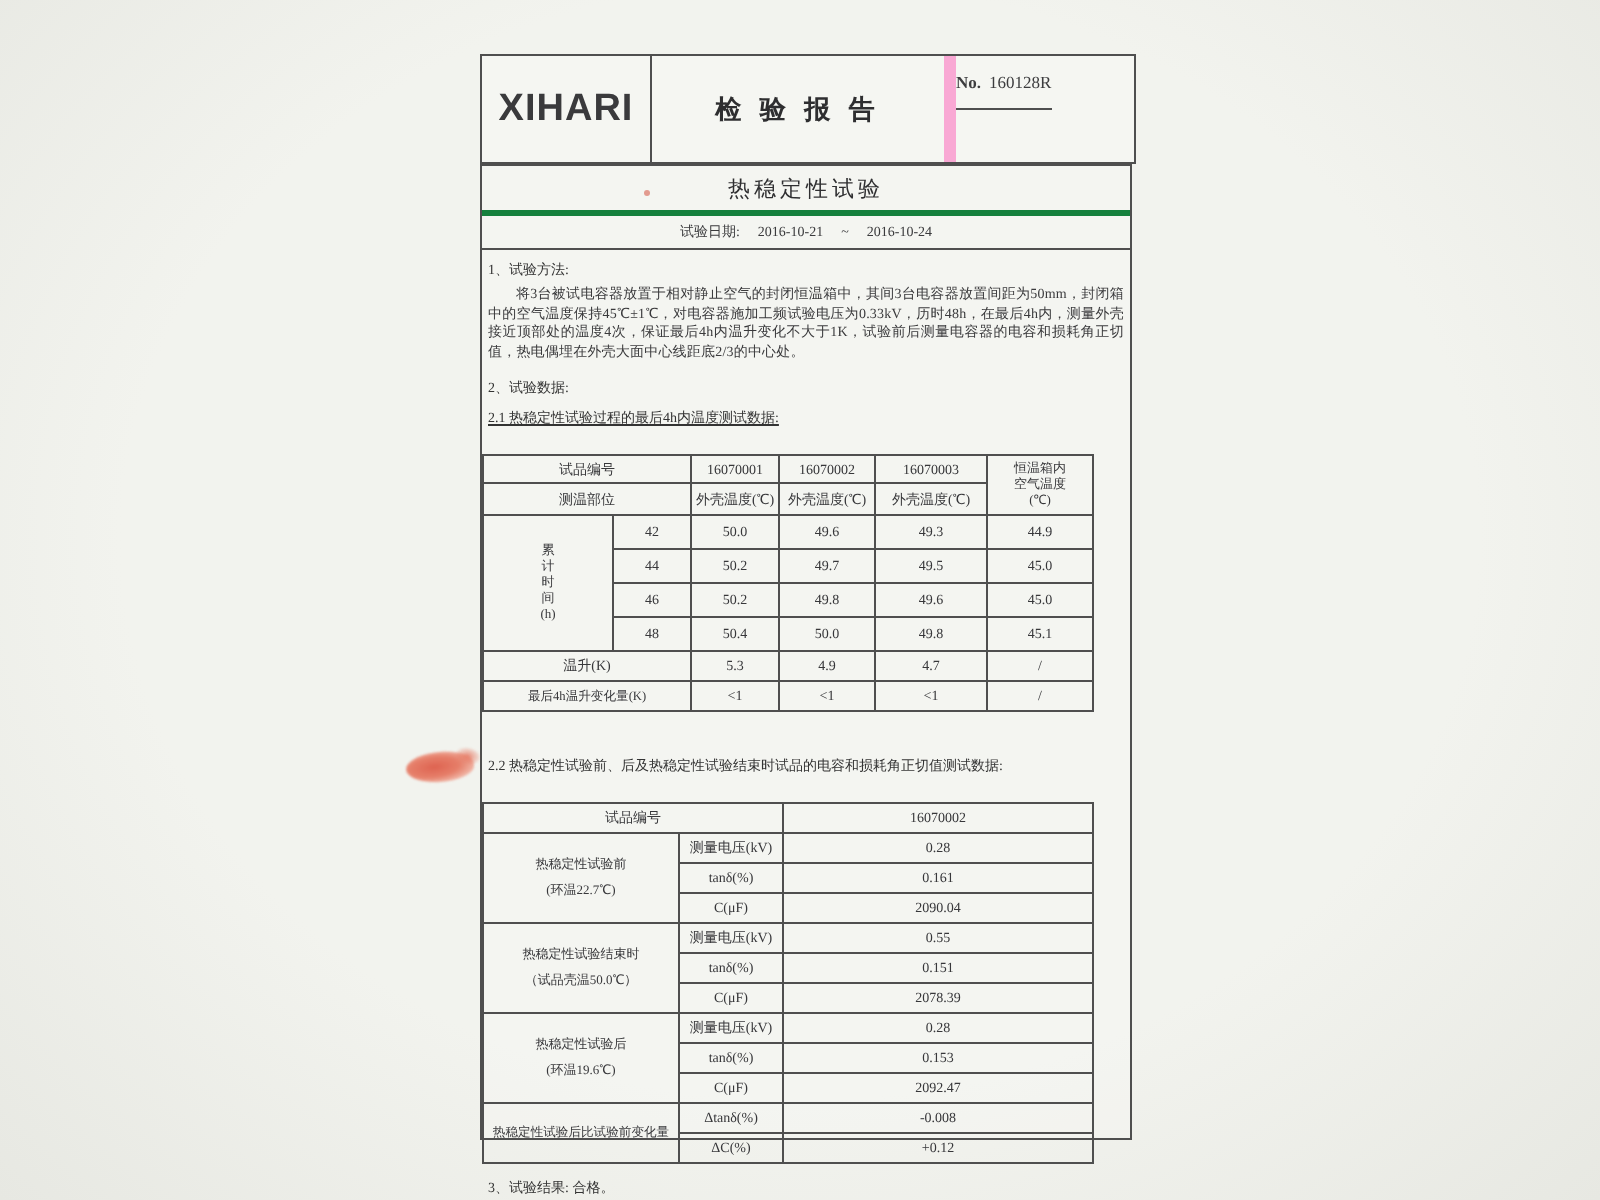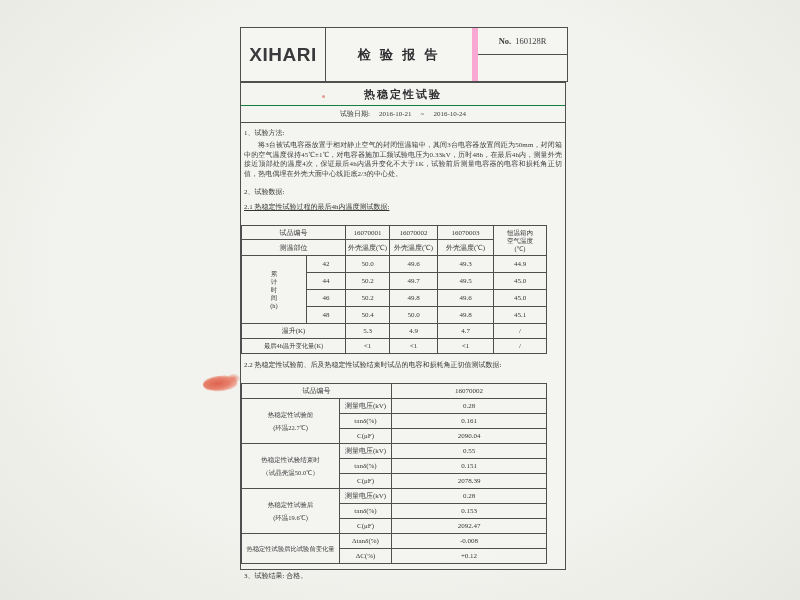--- a/index.html
+++ b/index.html
@@ -9,42 +9,42 @@
   .scan{position:relative;width:800px;height:600px;color:#333;}
 
   
   .hdr{position:absolute;left:240px;top:27px;width:326px;height:53px;
        display:flex;border:1px solid #4f4f4f;background:rgba(255,255,255,0.25);}
   .hdr-logo{width:84px;border-right:1px solid #4f4f4f;display:flex;align-items:center;justify-content:center;
             font-family:"Liberation Sans", sans-serif;font-weight:700;font-size:19px;
             letter-spacing:.5px;color:#3a3a3c;}
   .hdr-title{width:146px;border-right:6px solid #f9a8d4;display:flex;align-items:center;justify-content:center;
              font-size:13px;font-weight:bold;letter-spacing:3px;color:#2e2e30;}
-  .hdr-right{flex:1;display:flex;flex-direction:column;}
+  .hdr-right{flex:1;display:flex;flex-direction:row;}
   .no-row{height:26px;border-bottom:1px solid #4f4f4f;display:flex;align-items:center;justify-content:center;
           gap:4px;font-size:8.5px;color:#3c3c3e;}
   .no-label{font-weight:bold;}
   .pg-row{flex:1;display:flex;align-items:center;justify-content:center;
           font-size:7px;letter-spacing:2px;color:#3c3c3e;}
 
   
   .box{position:absolute;left:240px;top:82px;width:326px;height:488px;
        border:1px solid #4f4f4f;background:rgba(255,255,255,0.2);box-sizing:border-box;}
-  .title-row{height:22px;border-bottom:1px solid #15803d;display:flex;align-items:center;justify-content:center;
-             font-size:11px;font-weight:bold;letter-spacing:2px;color:#2f2f31;}
+  .title-row{height:22px;border-bottom:3px solid #15803d;display:flex;align-items:center;justify-content:center;
+             font-size:11px;font-weight:normal;letter-spacing:2px;color:#2f2f31;}
   .date-row{height:16px;border-bottom:1px solid #4f4f4f;display:flex;align-items:center;justify-content:center;
             gap:9px;font-size:7px;color:#3a3a3c;}
   .bd{position:relative;}
   .h{font-size:7px;color:#333;margin:0 0 0 3px;font-weight:normal;}
   .h1{margin-top:5px;}
   .para{margin:3px 3px 0 3px;font-size:7px;line-height:9.5px;text-align:justify;
         text-indent:14px;color:#3a3a3c;letter-spacing:.1px;}
   .h2{margin-top:8px;}
   .h21{margin-top:5px;text-decoration:underline;}
-  .h22{margin-top:6px;}
+  .h22{margin-top:22px;}
   .h3{margin-top:7px;}
 
   
   table{border-collapse:collapse;table-layout:fixed;margin-top:13px;}
   td{border:1px solid #4f4f4f;text-align:center;vertical-align:middle;
      font-size:7px;color:#37373a;padding:0;overflow:hidden;}
   .t1{width:305px;}
   .t1 tr{height:17px;}
   .t1 tr.hr1{height:14px;}
   .t1 tr.hr2{height:16px;}

